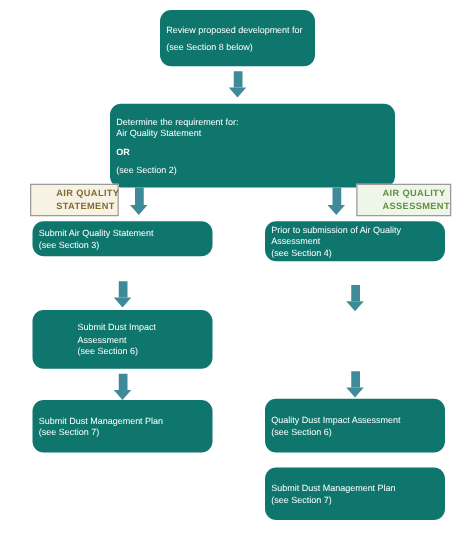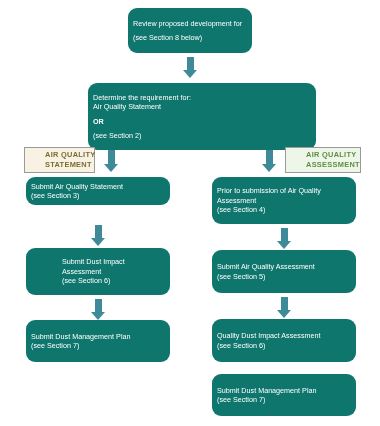--- a/index.html
+++ b/index.html
@@ -148,35 +148,31 @@
   <div class="arrow" style="left:91px; top:299px;">
     <div class="shaft" style="height:13px;"></div>
     <div class="head"></div>
   </div>
 
   <div class="node" style="left:26px; top:320px; width:144px; height:42px;">
     <span class="line">Submit Dust Management Plan</span>
     <span class="line">(see Section 7)</span>
   </div>
 
-  <div class="node" style="left:212px; top:177px; width:144px; height:47px;">
+  <div class="node" style="left:212px; top:177px; width:144px; height:32px;">
     <span class="line">Prior to submission of Air Quality</span>
     <span class="line">Assessment</span>
     <span class="line">(see Section 4)</span>
   </div>
 
   <div class="arrow" style="left:277px; top:228px;">
     <div class="shaft" style="height:13px;"></div>
     <div class="head"></div>
   </div>
 
-  <div class="node" style="left:212px; top:250px; width:144px; height:43px;">
-    <span class="line">Submit Air Quality Assessment</span>
-    <span class="line">(see Section 5)</span>
-  </div>
 
   <div class="arrow" style="left:277px; top:297px;">
     <div class="shaft" style="height:13px;"></div>
     <div class="head"></div>
   </div>
 
   <div class="node" style="left:212px; top:319px; width:144px; height:43px;">
     <span class="line">Quality Dust Impact Assessment</span>
     <span class="line">(see Section 6)</span>
   </div>

